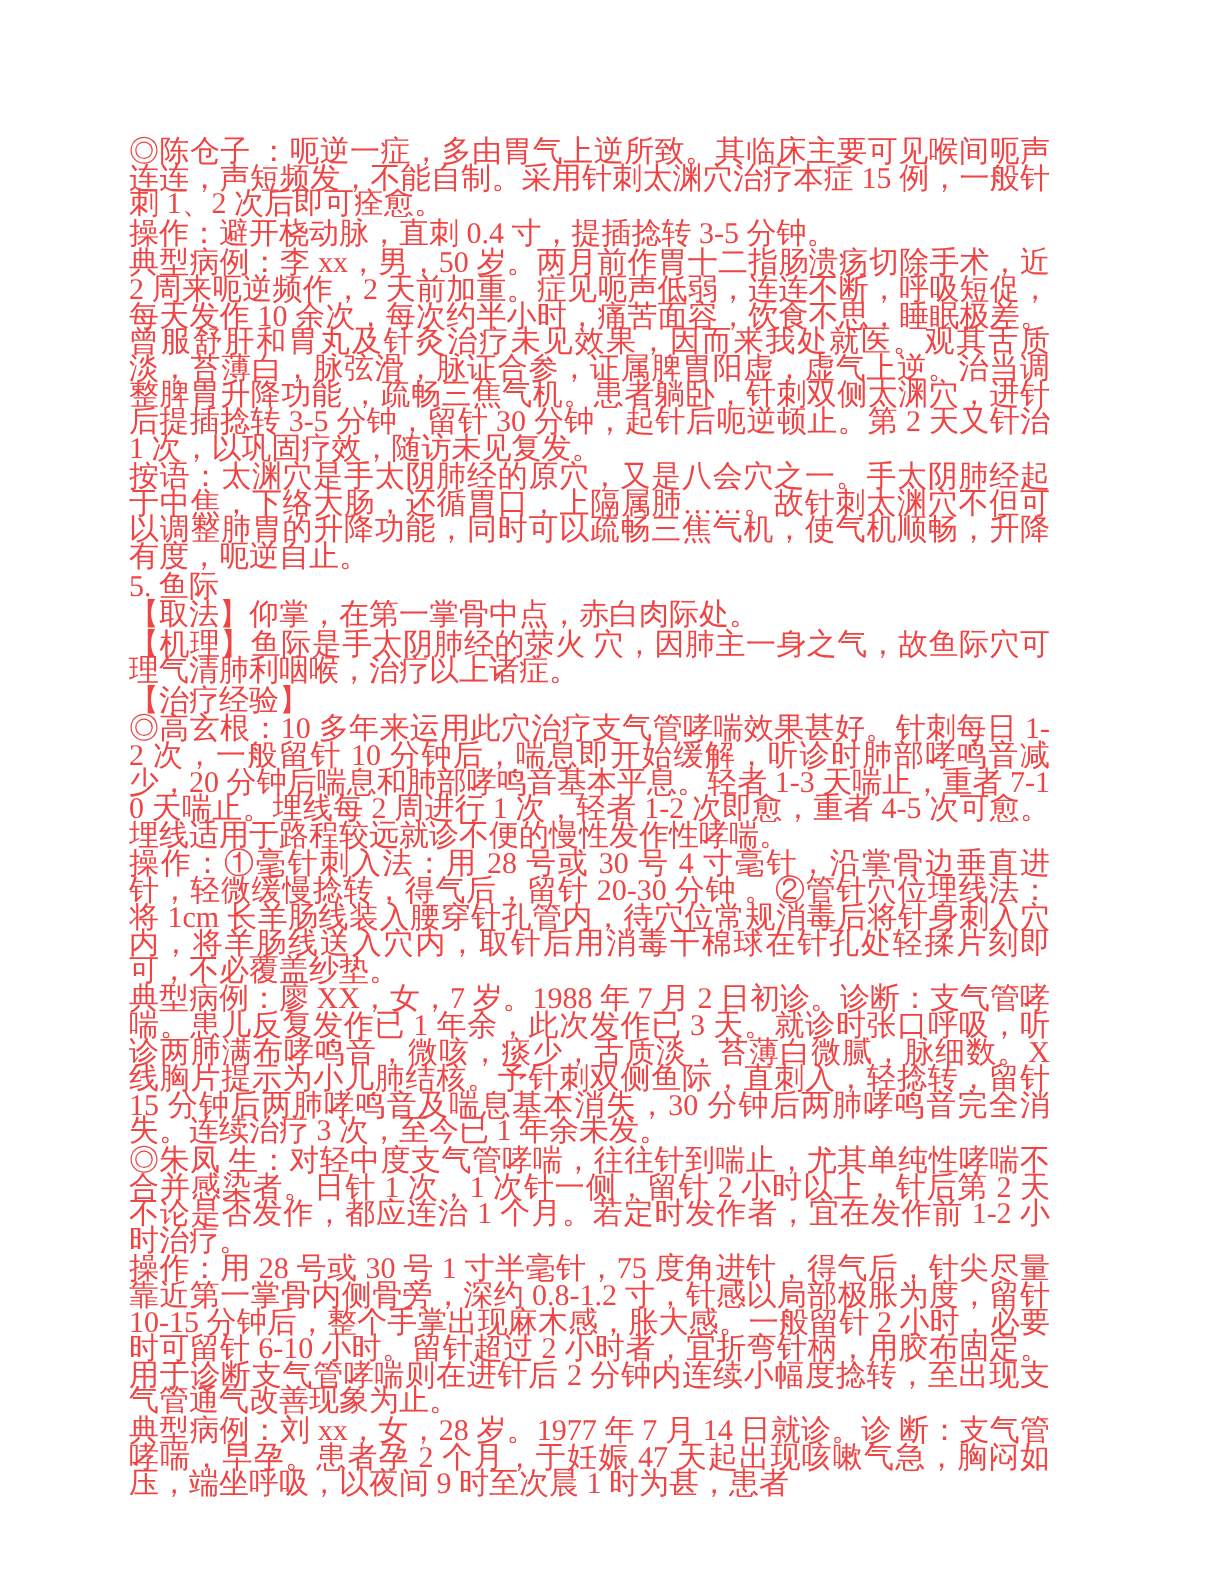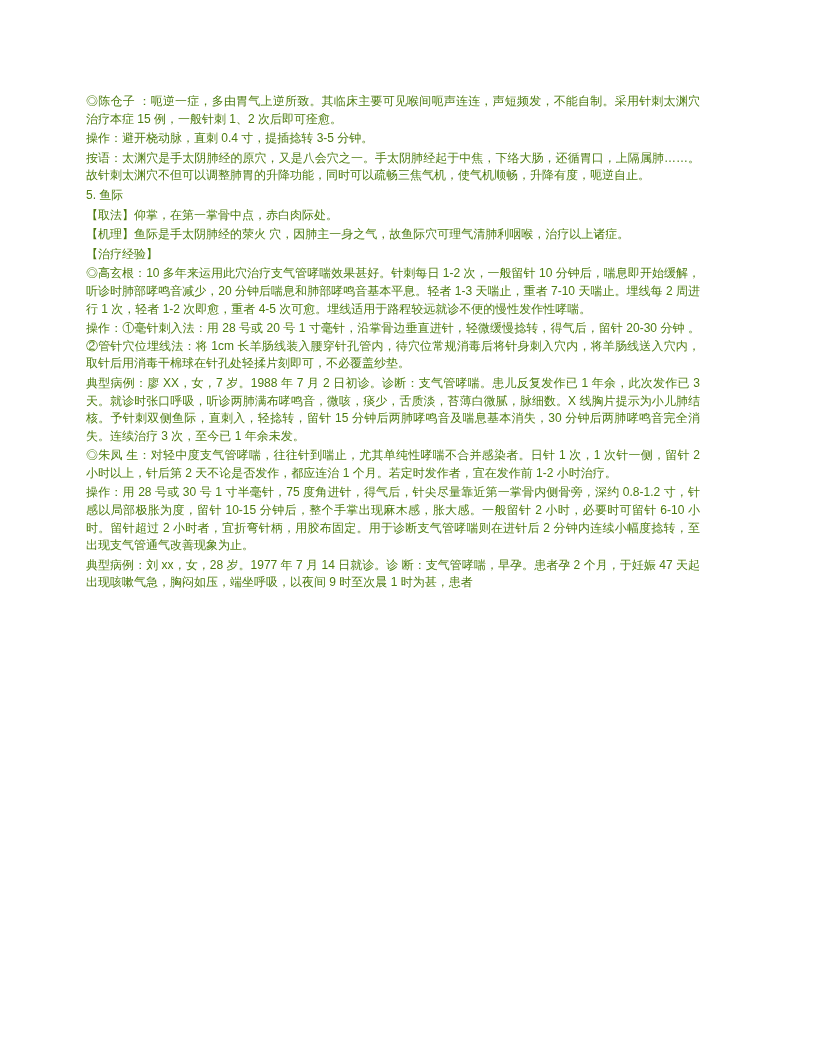--- a/index.html
+++ b/index.html
@@ -13,44 +13,45 @@
     height: 1056px;
     box-sizing: border-box;
     background: #ffffff;
     overflow: hidden;
   }
   .doc-body {
     position: absolute;
     top: 93px;
     left: 86px;
     width: 614px;
-    font-family: Liberation Sans, sans-serif;
-    font-size: 12px;
+    font-family: Liberation Serif, serif;
+    font-size: 20px;
     line-height: 17.6px;
-    color: #4d7c0f;
+    color: #ef4444;
     text-align: justify;
     word-break: break-all;
   }
   .doc-body p {
     margin: 0 0 2px 0;
     padding: 0;
   }
 </style>
 </head>
 <body>
 
 <div class="page">
   <div class="doc-body">
     <p>◎陈仓子 ：呃逆一症，多由胃气上逆所致。其临床主要可见喉间呃声连连，声短频发，不能自制。采用针刺太渊穴治疗本症 15 例，一般针刺 1、2 次后即可痊愈。</p>
     <p>操作：避开桡动脉，直刺 0.4 寸，提插捻转 3-5 分钟。</p>
+    <p>典型病例：李 xx，男，50 岁。两月前作胃十二指肠溃疡切除手术，近 2 周来呃逆频作，2 天前加重。症见呃声低弱，连连不断，呼吸短促，每天发作 10 余次，每次约半小时，痛苦面容，饮食不思，睡眠极差。曾服舒肝和胃丸及针灸治疗未见效果，因而来我处就医。观其舌质淡，苔薄白，脉弦滑，脉证合参，证属脾胃阳虚，虚气上逆。治当调整脾胃升降功能 ，疏畅三焦气机。患者躺卧，针刺双侧太渊穴，进针后提插捻转 3-5 分钟，留针 30 分钟，起针后呃逆顿止。第 2 天又针治 1 次，以巩固疗效，随访未见复发。</p>
     <p>按语：太渊穴是手太阴肺经的原穴，又是八会穴之一。手太阴肺经起于中焦，下络大肠，还循胃口，上隔属肺……。故针刺太渊穴不但可以调整肺胃的升降功能，同时可以疏畅三焦气机，使气机顺畅，升降有度，呃逆自止。</p>
     <p>5. 鱼际</p>
     <p>【取法】仰掌，在第一掌骨中点，赤白肉际处。</p>
     <p>【机理】鱼际是手太阴肺经的荥火 穴，因肺主一身之气，故鱼际穴可理气清肺利咽喉，治疗以上诸症。</p>
     <p>【治疗经验】</p>
     <p>◎高玄根：10 多年来运用此穴治疗支气管哮喘效果甚好。针刺每日 1-2 次，一般留针 10 分钟后，喘息即开始缓解，听诊时肺部哮鸣音减少，20 分钟后喘息和肺部哮鸣音基本平息。轻者 1-3 天喘止，重者 7-10 天喘止。埋线每 2 周进行 1 次，轻者 1-2 次即愈，重者 4-5 次可愈。埋线适用于路程较远就诊不便的慢性发作性哮喘。</p>
-    <p>操作：①毫针刺入法：用 28 号或 20 号 1 寸毫针，沿掌骨边垂直进针，轻微缓慢捻转，得气后，留针 20-30 分钟 。②管针穴位埋线法：将 1cm 长羊肠线装入腰穿针孔管内，待穴位常规消毒后将针身刺入穴内，将羊肠线送入穴内，取针后用消毒干棉球在针孔处轻揉片刻即可，不必覆盖纱垫。</p>
+    <p>操作：①毫针刺入法：用 28 号或 30 号 4 寸毫针，沿掌骨边垂直进针，轻微缓慢捻转，得气后，留针 20-30 分钟 。②管针穴位埋线法：将 1cm 长羊肠线装入腰穿针孔管内，待穴位常规消毒后将针身刺入穴内，将羊肠线送入穴内，取针后用消毒干棉球在针孔处轻揉片刻即可，不必覆盖纱垫。</p>
     <p>典型病例：廖 XX，女，7 岁。1988 年 7 月 2 日初诊。诊断：支气管哮喘。患儿反复发作已 1 年余，此次发作已 3 天。就诊时张口呼吸，听诊两肺满布哮鸣音，微咳，痰少，舌质淡，苔薄白微腻，脉细数。X 线胸片提示为小儿肺结核。予针刺双侧鱼际，直刺入，轻捻转，留针 15 分钟后两肺哮鸣音及喘息基本消失，30 分钟后两肺哮鸣音完全消失。连续治疗 3 次，至今已 1 年余未发。</p>
     <p>◎朱凤 生：对轻中度支气管哮喘，往往针到喘止，尤其单纯性哮喘不合并感染者。日针 1 次，1 次针一侧，留针 2 小时以上，针后第 2 天不论是否发作，都应连治 1 个月。若定时发作者，宜在发作前 1-2 小时治疗。</p>
     <p>操作：用 28 号或 30 号 1 寸半毫针，75 度角进针，得气后，针尖尽量靠近第一掌骨内侧骨旁，深约 0.8-1.2 寸，针感以局部极胀为度，留针 10-15 分钟后，整个手掌出现麻木感，胀大感。一般留针 2 小时，必要时可留针 6-10 小时。留针超过 2 小时者，宜折弯针柄，用胶布固定。用于诊断支气管哮喘则在进针后 2 分钟内连续小幅度捻转，至出现支气管通气改善现象为止。</p>
     <p>典型病例：刘 xx，女，28 岁。1977 年 7 月 14 日就诊。诊 断：支气管哮喘，早孕。患者孕 2 个月，于妊娠 47 天起出现咳嗽气急，胸闷如压，端坐呼吸，以夜间 9 时至次晨 1 时为甚，患者</p>
   </div>
 </div>
 
 </body></html>

